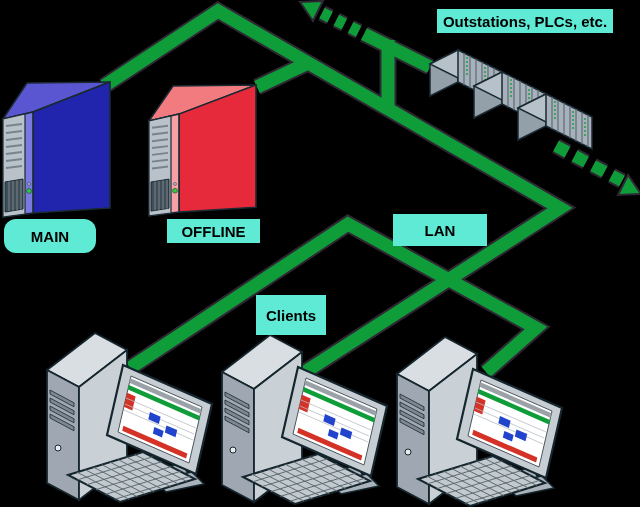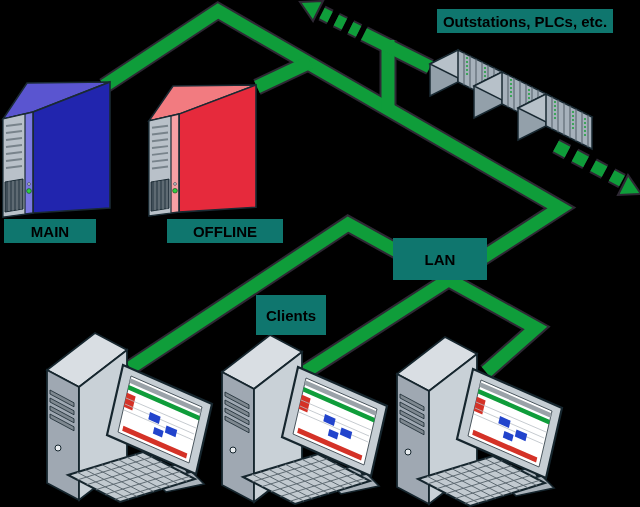--- a/index.html
+++ b/index.html
@@ -50,28 +50,28 @@
   .c-kb    { fill:#c2cad0; stroke:#16262e; stroke-width:2; }
   .c-keys  { stroke:#5e6a72; stroke-width:1; fill:none; }
   .s-toolbar { fill:#9aa2a8; }
   .s-green   { fill:#0f9d3a; }
   .s-red     { fill:#d43227; }
   .s-blue    { fill:#2244cc; }
   .s-line    { stroke:#b8bec4; stroke-width:0.8; fill:none; }
 
   
   .label {
-    position:absolute; background:#0f766e; color:#000000;
+    position:absolute; background:#5eead4; color:#000000;
     font-weight:bold; font-size:15px; line-height:1;
     display:flex; align-items:center; justify-content:center;
     white-space:nowrap;
   }
-  .label-main        { left:4px;   top:219px; width:92px;  height:24px; }
-  .label-offline     { left:167px; top:219px; width:116px; height:24px; }
-  .label-lan         { left:393px; top:214px; width:94px;  height:42px;margin-top:24px; }
+  .label-main        { left:4px;   top:219px; width:92px;  height:34px;border-radius:12px; }
+  .label-offline     { left:167px; top:219px; width:93px; height:24px; }
+  .label-lan         { left:393px; top:214px; width:94px;  height:32px; }
   .label-clients     { left:256px; top:295px; width:70px;  height:40px; }
   .label-outstations { left:437px; top:9px;   width:176px; height:24px; }
 </style>
 </head>
 <body>
 
 <div class="stage">
 
 <svg width="640" height="507" viewBox="0 0 640 507">
   <defs>

